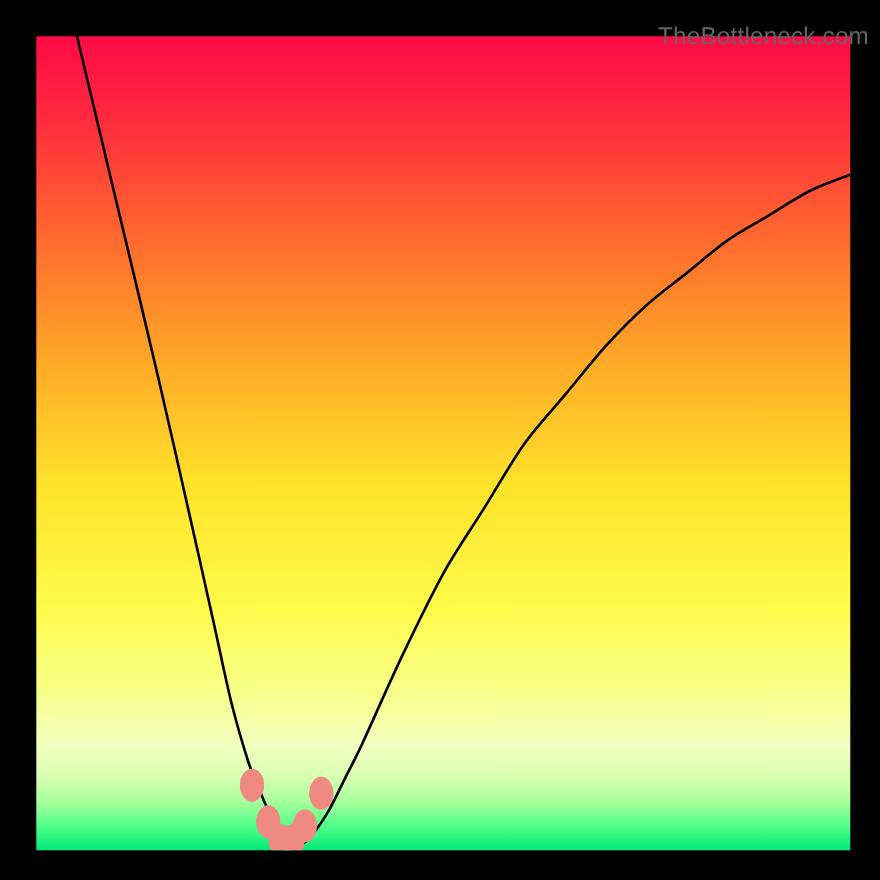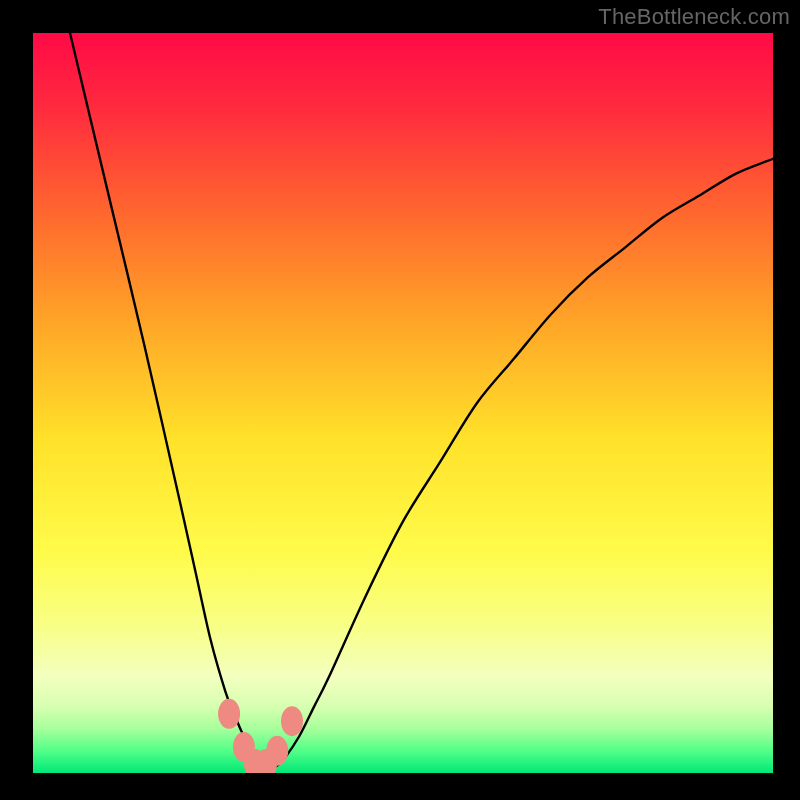--- a/index.html
+++ b/index.html
@@ -11,21 +11,21 @@
     overflow: hidden;
   }
   .frame {
     position: relative;
     width: 800px;
     height: 800px;
     background: #000;
   }
   .watermark {
     position: absolute;
-    top: 4px;
+    top: 20px;
     right: 10px;
     font-family: Arial, Helvetica, sans-serif;
     font-size: 22px;
     color: #656565;
     font-weight: 500;
     letter-spacing: 0.2px;
     z-index: 10;
   }
   svg.plot {
     position: absolute;

